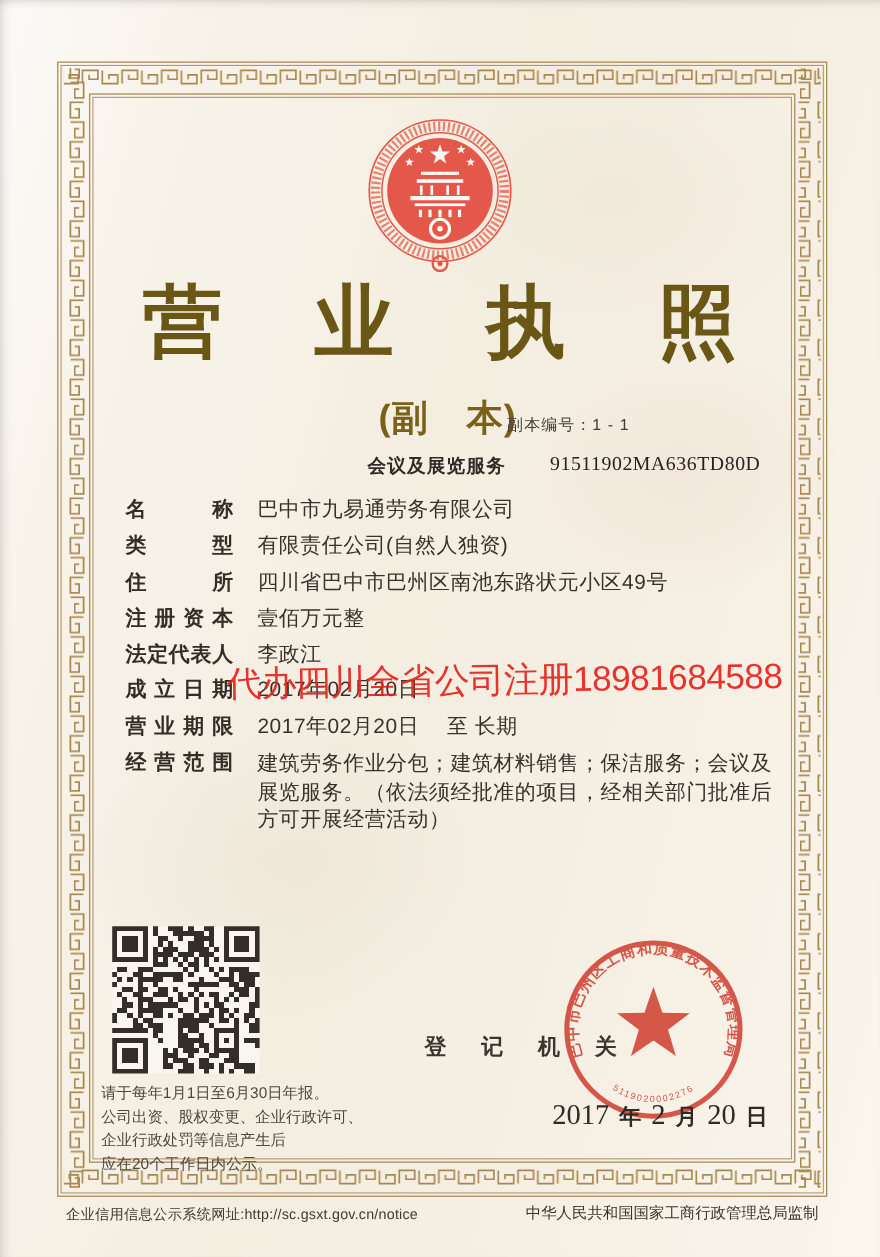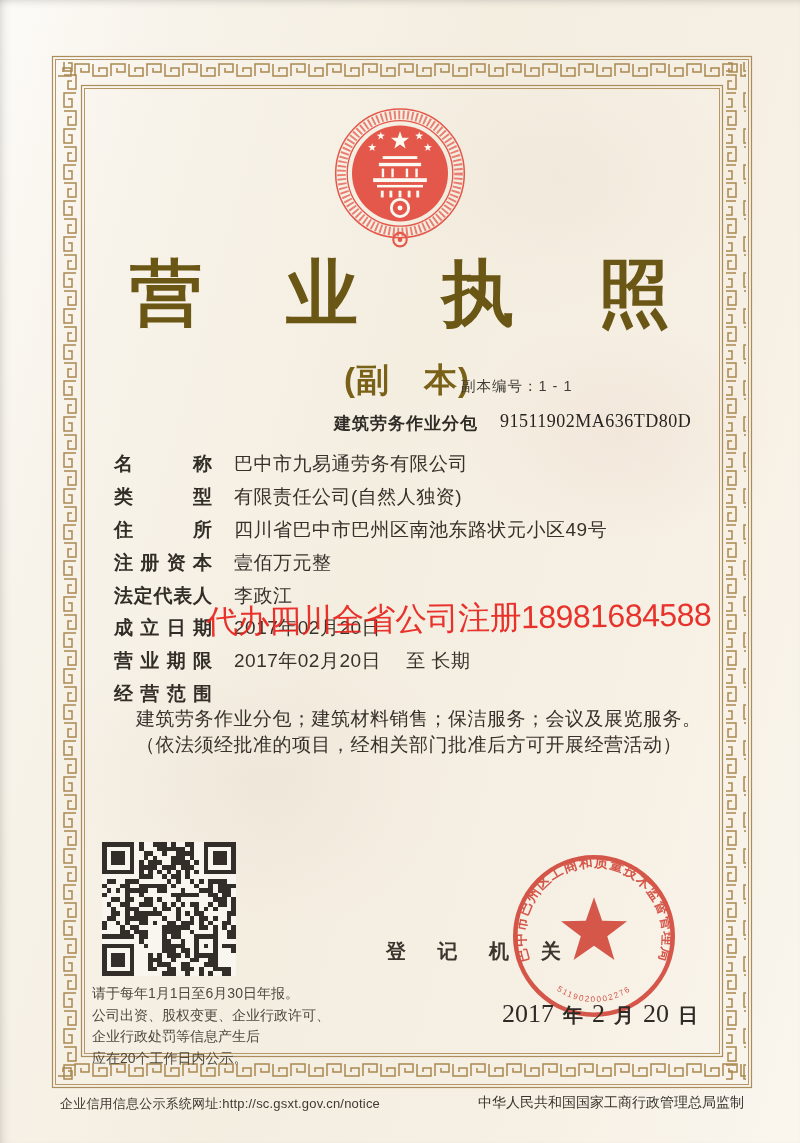--- a/index.html
+++ b/index.html
@@ -27,21 +27,21 @@
     left:0;right:0;top:254px;text-align:center;
     font-size:72px;font-weight:900;color:#6b5715;
     letter-spacing:32px;padding-left:32px;line-height:1.1;
   }
   .doc-subtitle{left:344px;top:358px;font-size:33px;font-weight:700;color:#7a6118;letter-spacing:1px;text-align:right;}
   .copy-no{left:461px;top:377px;font-size:14.5px;color:#403c36;letter-spacing:1px;}
   .credit-label{left:334px;top:412px;font-size:17px;font-weight:700;color:#2f2b26;letter-spacing:1px;}
   .credit-code{left:500px;top:411px;font-family:"Liberation Serif",serif;font-size:18px;color:#262320;letter-spacing:.5px;}
   .fields{left:114px;top:452px;right:80px;}
   .row{display:flex;align-items:flex-start;height:32.9px;font-size:19px;line-height:24px;}
-  .row:last-child{height:auto;flex-direction:column;}
+  .row:last-child{height:auto;}
   .flabel{width:98px;flex:none;text-align:justify;text-align-last:justify;font-weight:600;color:#322d27;}
   .fvalue{flex:1;margin-left:22px;color:#36312b;letter-spacing:.5px;}
   .row:last-child .fvalue{line-height:25.5px;}
   .watermark{
     left:206px;top:597px;font-size:32px;color:#e7231d;letter-spacing:-.5px;
     transform:rotate(-.8deg);white-space:nowrap;font-weight:500;opacity:.92;
   }
   .qr{left:102px;top:842px;width:134px;height:134px;background:#f9f6f0;}
   .qr svg{width:100%;height:100%;shape-rendering:crispEdges;fill:#332e29;}
   .reg-label{left:386px;top:938px;font-size:20px;font-weight:600;letter-spacing:13px;color:#3a352e;white-space:nowrap;}
@@ -109,21 +109,21 @@
   </g>
   <circle cx="75" cy="106" r="9" fill="none" stroke="#fdf9f3" stroke-width="3"></circle>
   <circle cx="75" cy="106" r="2.6" fill="#fdf9f3"></circle>
   <circle cx="75" cy="139" r="7" fill="none" stroke="#e4584b" stroke-width="2.2"></circle>
   <circle cx="75" cy="139" r="2.4" fill="#e4584b"></circle>
 </svg>
 
 <div class="abs doc-title">营 业 执 照</div>
 <div class="abs doc-subtitle">(副　本)</div>
 <div class="abs copy-no">副本编号：1 - 1</div>
-<div class="abs credit-label">建筑劳务作业分包</div>
+<div class="abs credit-label">会议及展览服务</div>
 <div class="abs credit-code">91511902MA636TD80D</div>
 
 <div class="abs fields">
   <div class="row">
     <span class="flabel">名 称</span>
     <span class="fvalue">巴中市九易通劳务有限公司</span>
   </div>
   <div class="row">
     <span class="flabel">类 型</span>
     <span class="fvalue">有限责任公司(自然人独资)</span>

